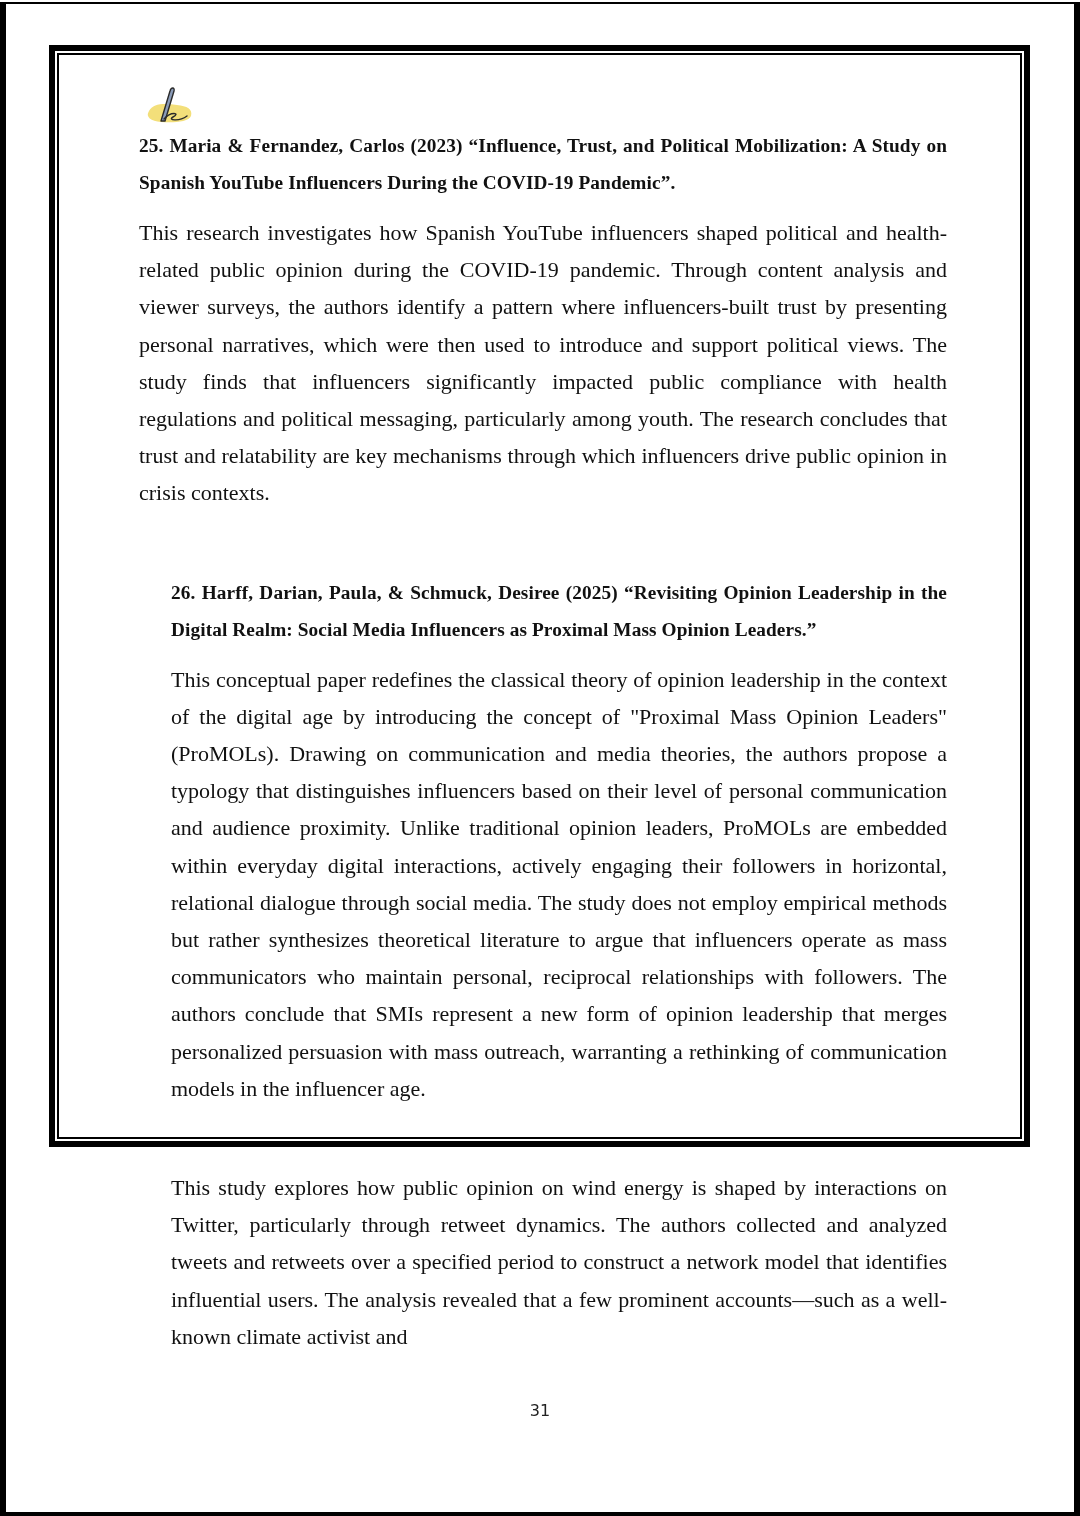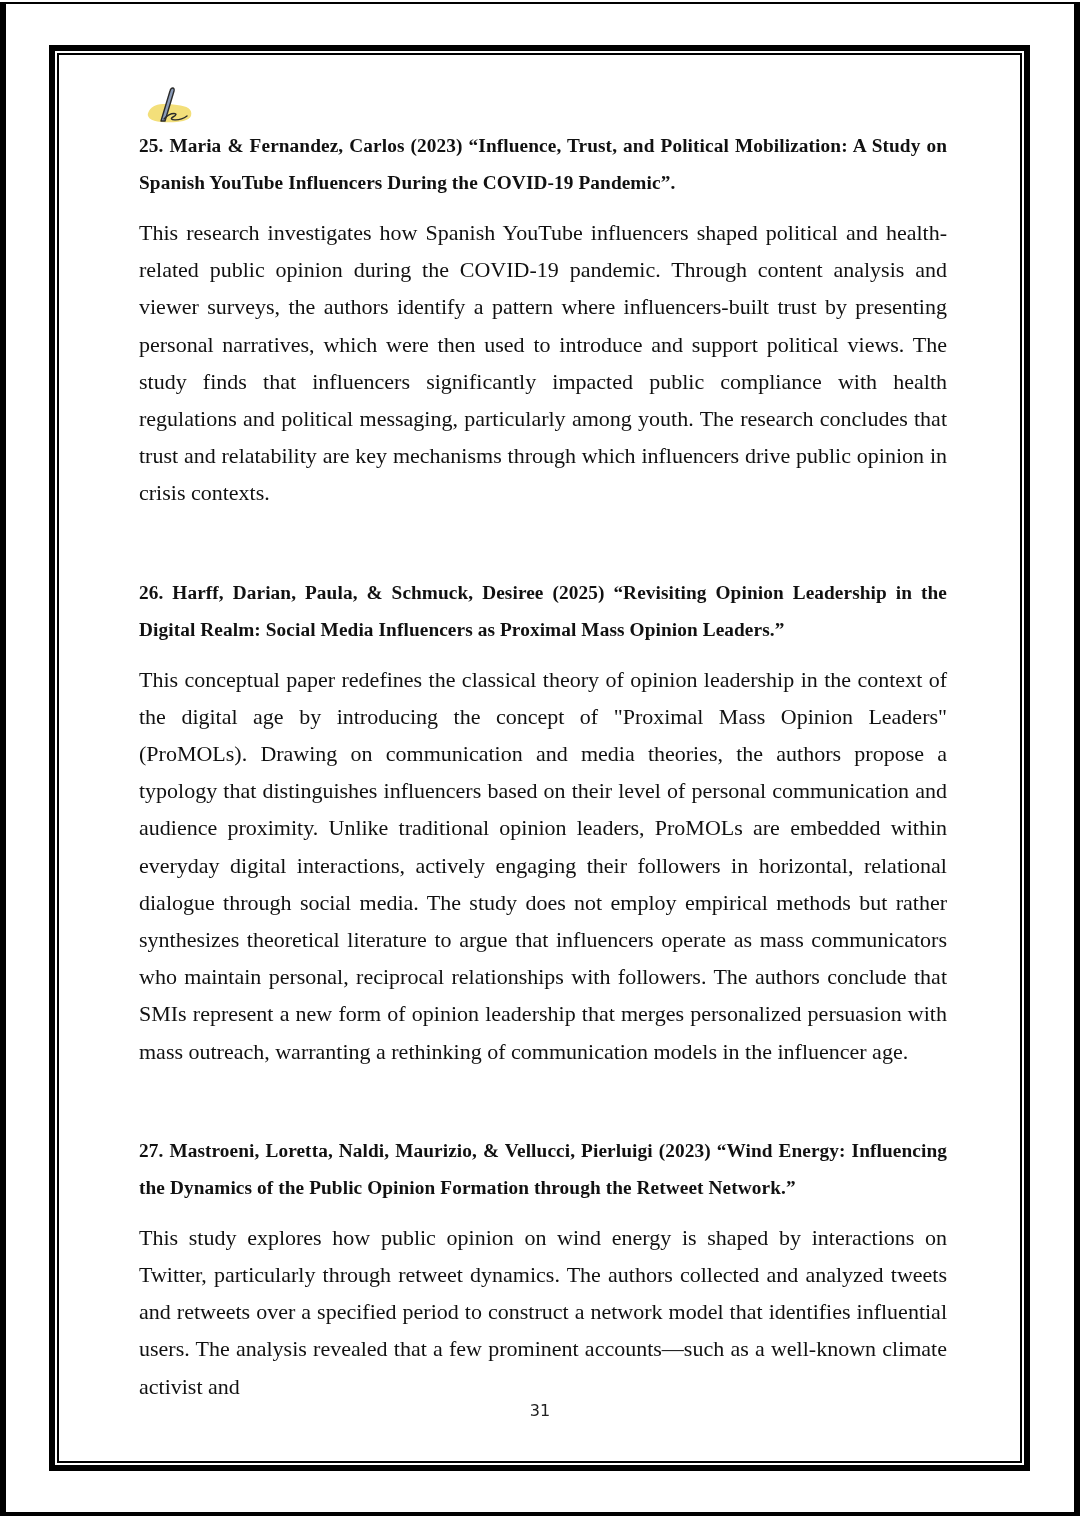--- a/index.html
+++ b/index.html
@@ -27,21 +27,21 @@
       border-bottom: 4px solid #000;
       box-sizing: border-box;
       width: 1080px;
       height: 1514px;
     }
     .page-border-outer {
       position: absolute;
       left: 49px;
       top: 45px;
       width: 981px;
-      height: 1426px;
+      height: 1102px;
       border: 6px solid #000;
       box-sizing: border-box;
       background: #fff;
     }
     .page-border-inner {
       position: absolute;
       left: 2px;
       top: 2px;
       right: 2px;
       bottom: 2px;
@@ -71,20 +71,21 @@
       letter-spacing: 0.1px;
     }
     .entry-body {
       font-size: 22px;
       line-height: 37.2px;
       text-align: justify;
       margin: 13px 0 0 0;
     }
     .entry + .entry {
       margin-top: 62px;
+      margin-left: 32px;
     }
     .page-number {
       position: absolute;
       left: 0;
       right: 0;
       top: 1401px;
       text-align: center;
       font-family: "DejaVu Sans", sans-serif;
       font-size: 16px;
       color: #222;
@@ -107,21 +108,20 @@
     <div class="content">
       <div class="entry">
         <p class="entry-title">25. Maria &amp; Fernandez, Carlos (2023) “Influence, Trust, and Political Mobilization: A Study on Spanish YouTube Influencers During the COVID-19 Pandemic”.</p>
         <p class="entry-body">This research investigates how Spanish YouTube influencers shaped political and health-related public opinion during the COVID-19 pandemic. Through content analysis and viewer surveys, the authors identify a pattern where influencers-built trust by presenting personal narratives, which were then used to introduce and support political views. The study finds that influencers significantly impacted public compliance with health regulations and political messaging, particularly among youth. The research concludes that trust and relatability are key mechanisms through which influencers drive public opinion in crisis contexts.</p>
       </div>
       <div class="entry">
         <p class="entry-title">26. Harff, Darian, Paula, &amp; Schmuck, Desiree (2025) “Revisiting Opinion Leadership in the Digital Realm: Social Media Influencers as Proximal Mass Opinion Leaders.”</p>
         <p class="entry-body">This conceptual paper redefines the classical theory of opinion leadership in the context of the digital age by introducing the concept of "Proximal Mass Opinion Leaders" (ProMOLs). Drawing on communication and media theories, the authors propose a typology that distinguishes influencers based on their level of personal communication and audience proximity. Unlike traditional opinion leaders, ProMOLs are embedded within everyday digital interactions, actively engaging their followers in horizontal, relational dialogue through social media. The study does not employ empirical methods but rather synthesizes theoretical literature to argue that influencers operate as mass communicators who maintain personal, reciprocal relationships with followers. The authors conclude that SMIs represent a new form of opinion leadership that merges personalized persuasion with mass outreach, warranting a rethinking of communication models in the influencer age.</p>
       </div>
       <div class="entry">
-        <p class="entry-title">27. Mastroeni, Loretta, Naldi, Maurizio, &amp; Vellucci, Pierluigi (2023) “Wind Energy: Influencing the Dynamics of the Public Opinion Formation through the Retweet Network.”</p>
         <p class="entry-body">This study explores how public opinion on wind energy is shaped by interactions on Twitter, particularly through retweet dynamics. The authors collected and analyzed tweets and retweets over a specified period to construct a network model that identifies influential users. The analysis revealed that a few prominent accounts—such as a well-known climate activist and</p>
       </div>
     </div>
 
   </div>
 </div>
 
 <div class="page-number">31</div>
 
 </body></html>

